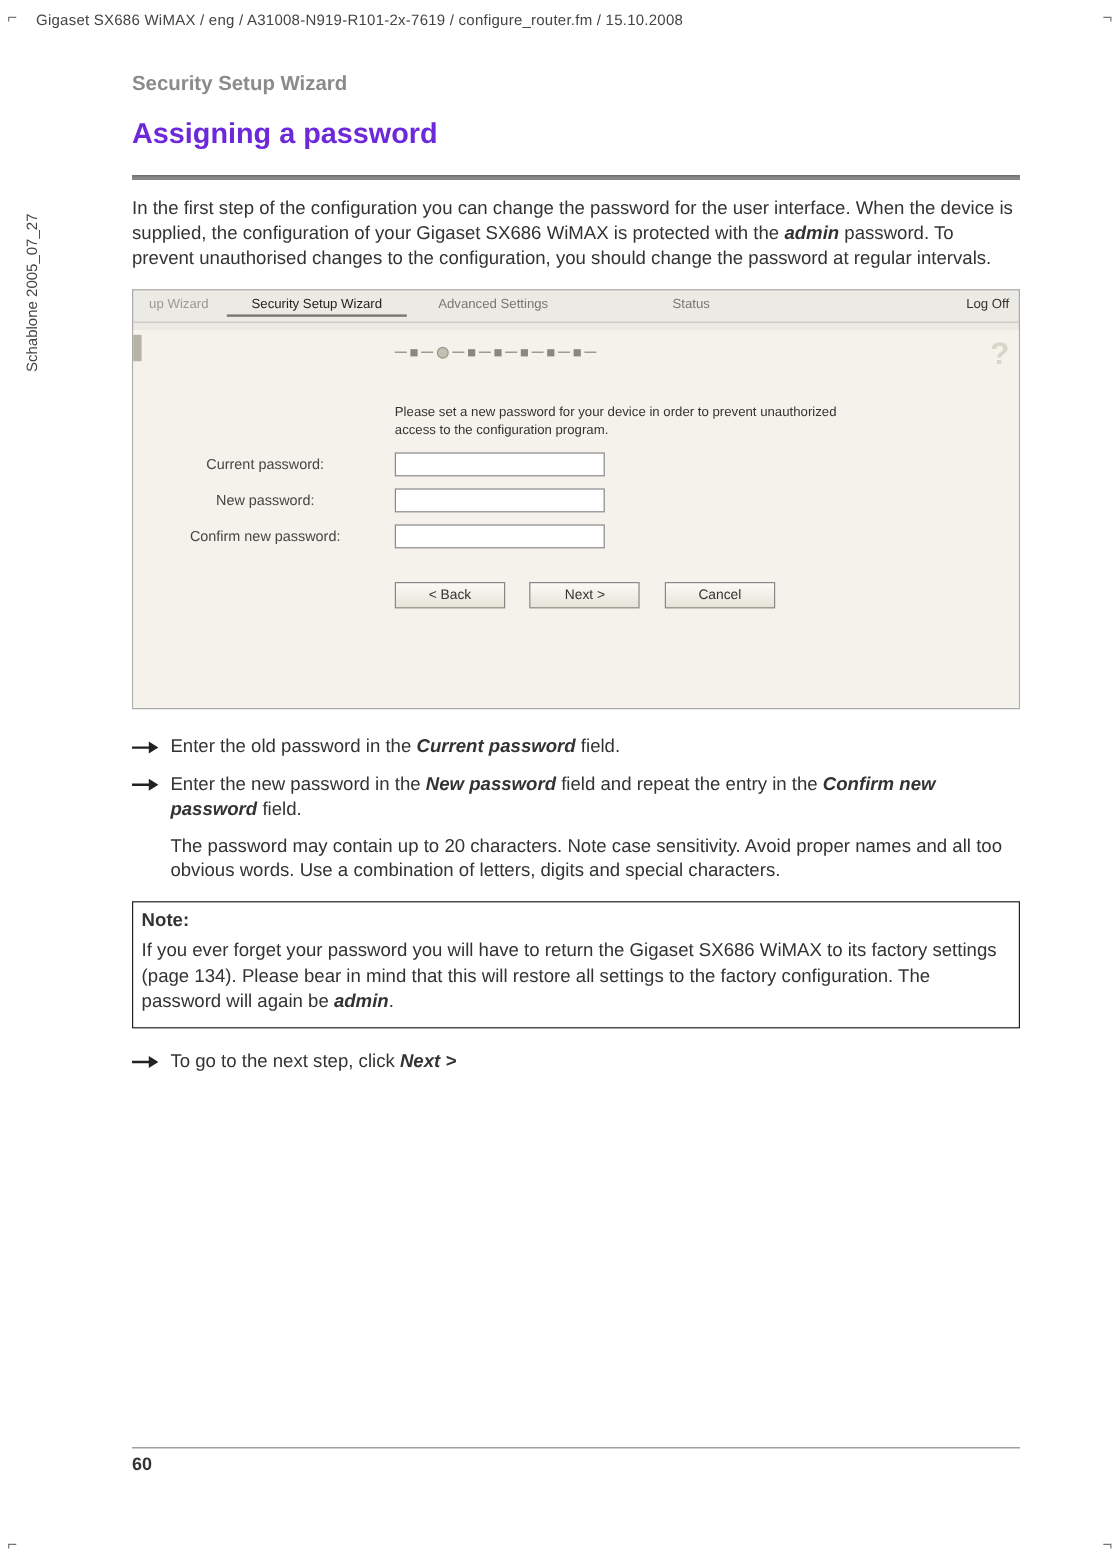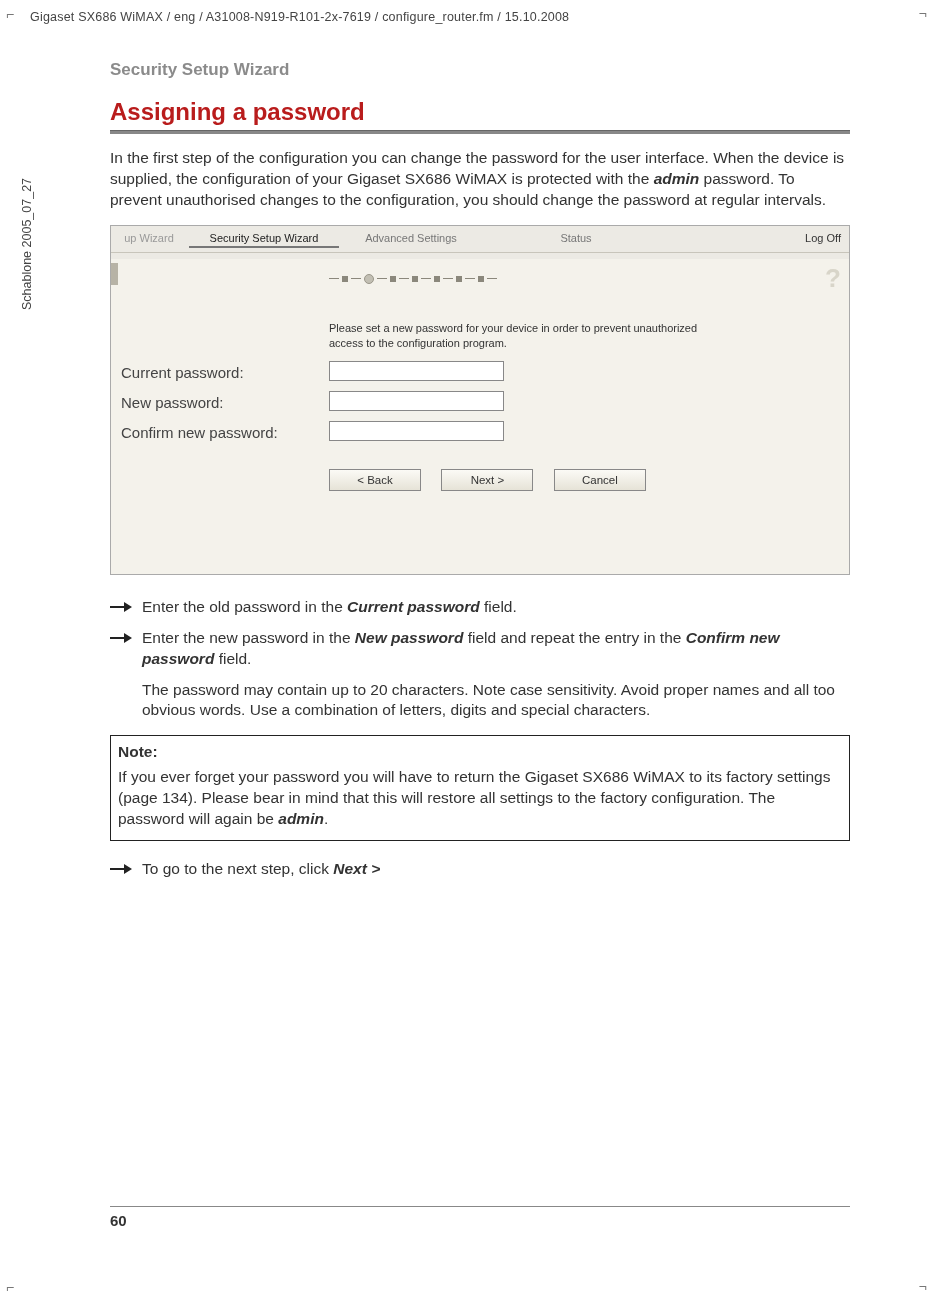--- a/index.html
+++ b/index.html
@@ -41,22 +41,22 @@
   }
   .section-name {
     color: #8b8b8b;
     font-weight: bold;
     font-size: 17px;
     margin-bottom: 18px;
   }
   .title {
     font-weight: bold;
     font-size: 24px;
-    color: #b91c1c;
-    margin-bottom: 4px;
+    color: #6d28d9;
+    margin-bottom: 20px;
   }
   .title-rule {
     height: 4px;
     background: #888;
     border-top: 1px solid #666;
     margin-bottom: 14px;
   }
   .intro {
     font-size: 15.5px;
     color: #333;
@@ -153,22 +153,22 @@
   .field-row {
     position: absolute;
     left: 0;
     width: 100%;
     height: 22px;
   }
   .field-row label {
     position: absolute;
     right: 528px;
     width: 200px;
-    text-align: left;
-    font-size: 15px;
+    text-align: center;
+    font-size: 12px;
     color: #444;
     top: 3px;
   }
   .field-row input {
     position: absolute;
     left: 218px;
     top: 0;
     width: 175px;
     height: 20px;
     border: 1px solid #888;

